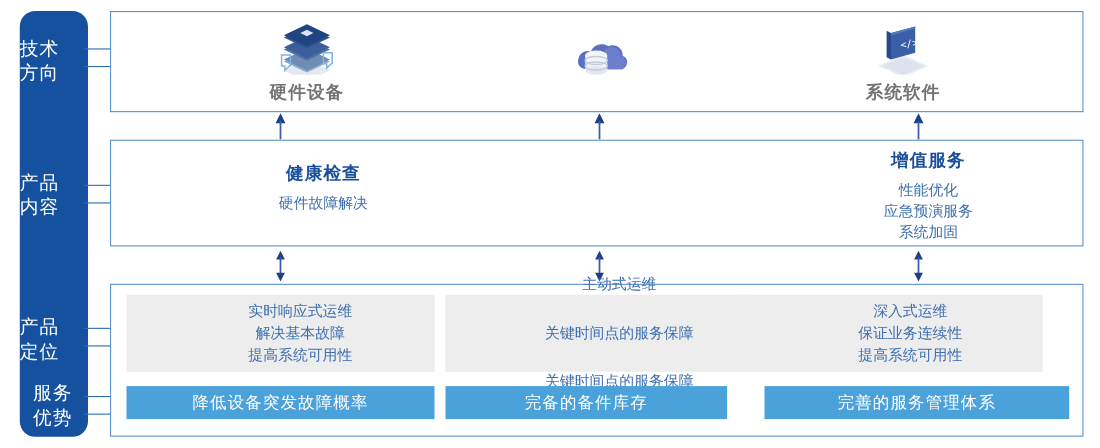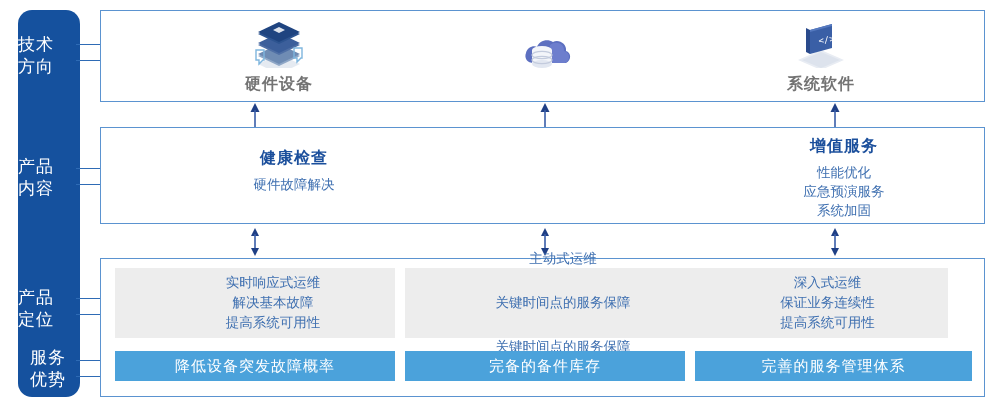--- a/index.html
+++ b/index.html
@@ -224,21 +224,21 @@
     </div>
     <div class="grey-card" style="left:570px;top:9px;width:277px;height:70px;">
       <div class="grey-item">深入式运维</div>
       <div class="grey-item">保证业务连续性</div>
       <div class="grey-item">提高系统可用性</div>
     </div>
 
     <div class="blue-bar" style="left:14px;top:92px;width:280px;height:30px;">
       <span>降低设备突发故障概率</span>
     </div>
-    <div class="blue-bar" style="left:304px;top:92px;width:280px;height:30px;">
+    <div class="blue-bar" style="left:304px;top:92px;width:256px;height:30px;">
       <span>完备的备件库存</span>
     </div>
     <div class="blue-bar" style="left:594px;top:92px;width:277px;height:30px;">
       <span>完善的服务管理体系</span>
     </div>
   </div>
 
 </div>
 
 </body></html>

